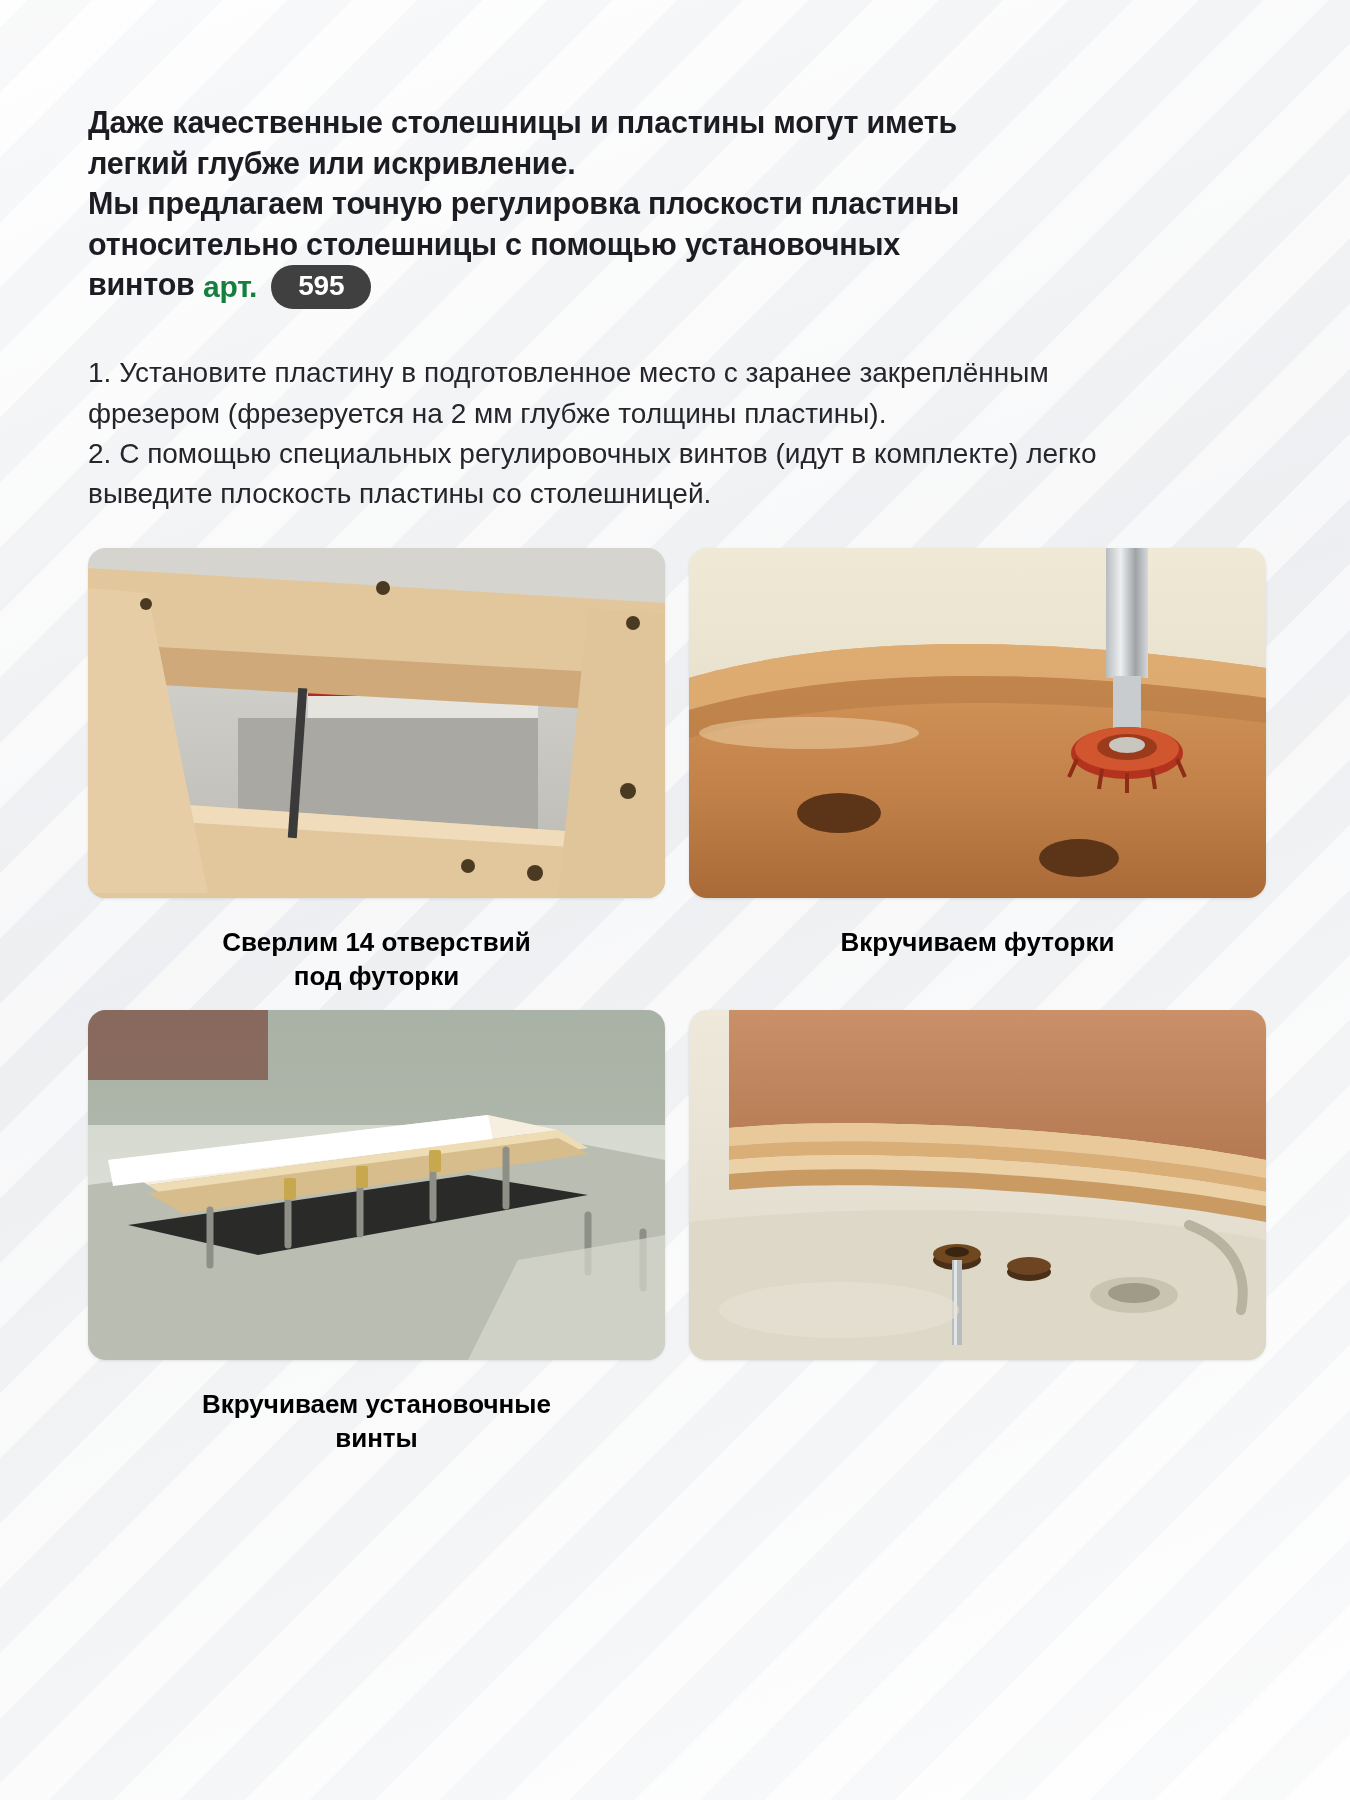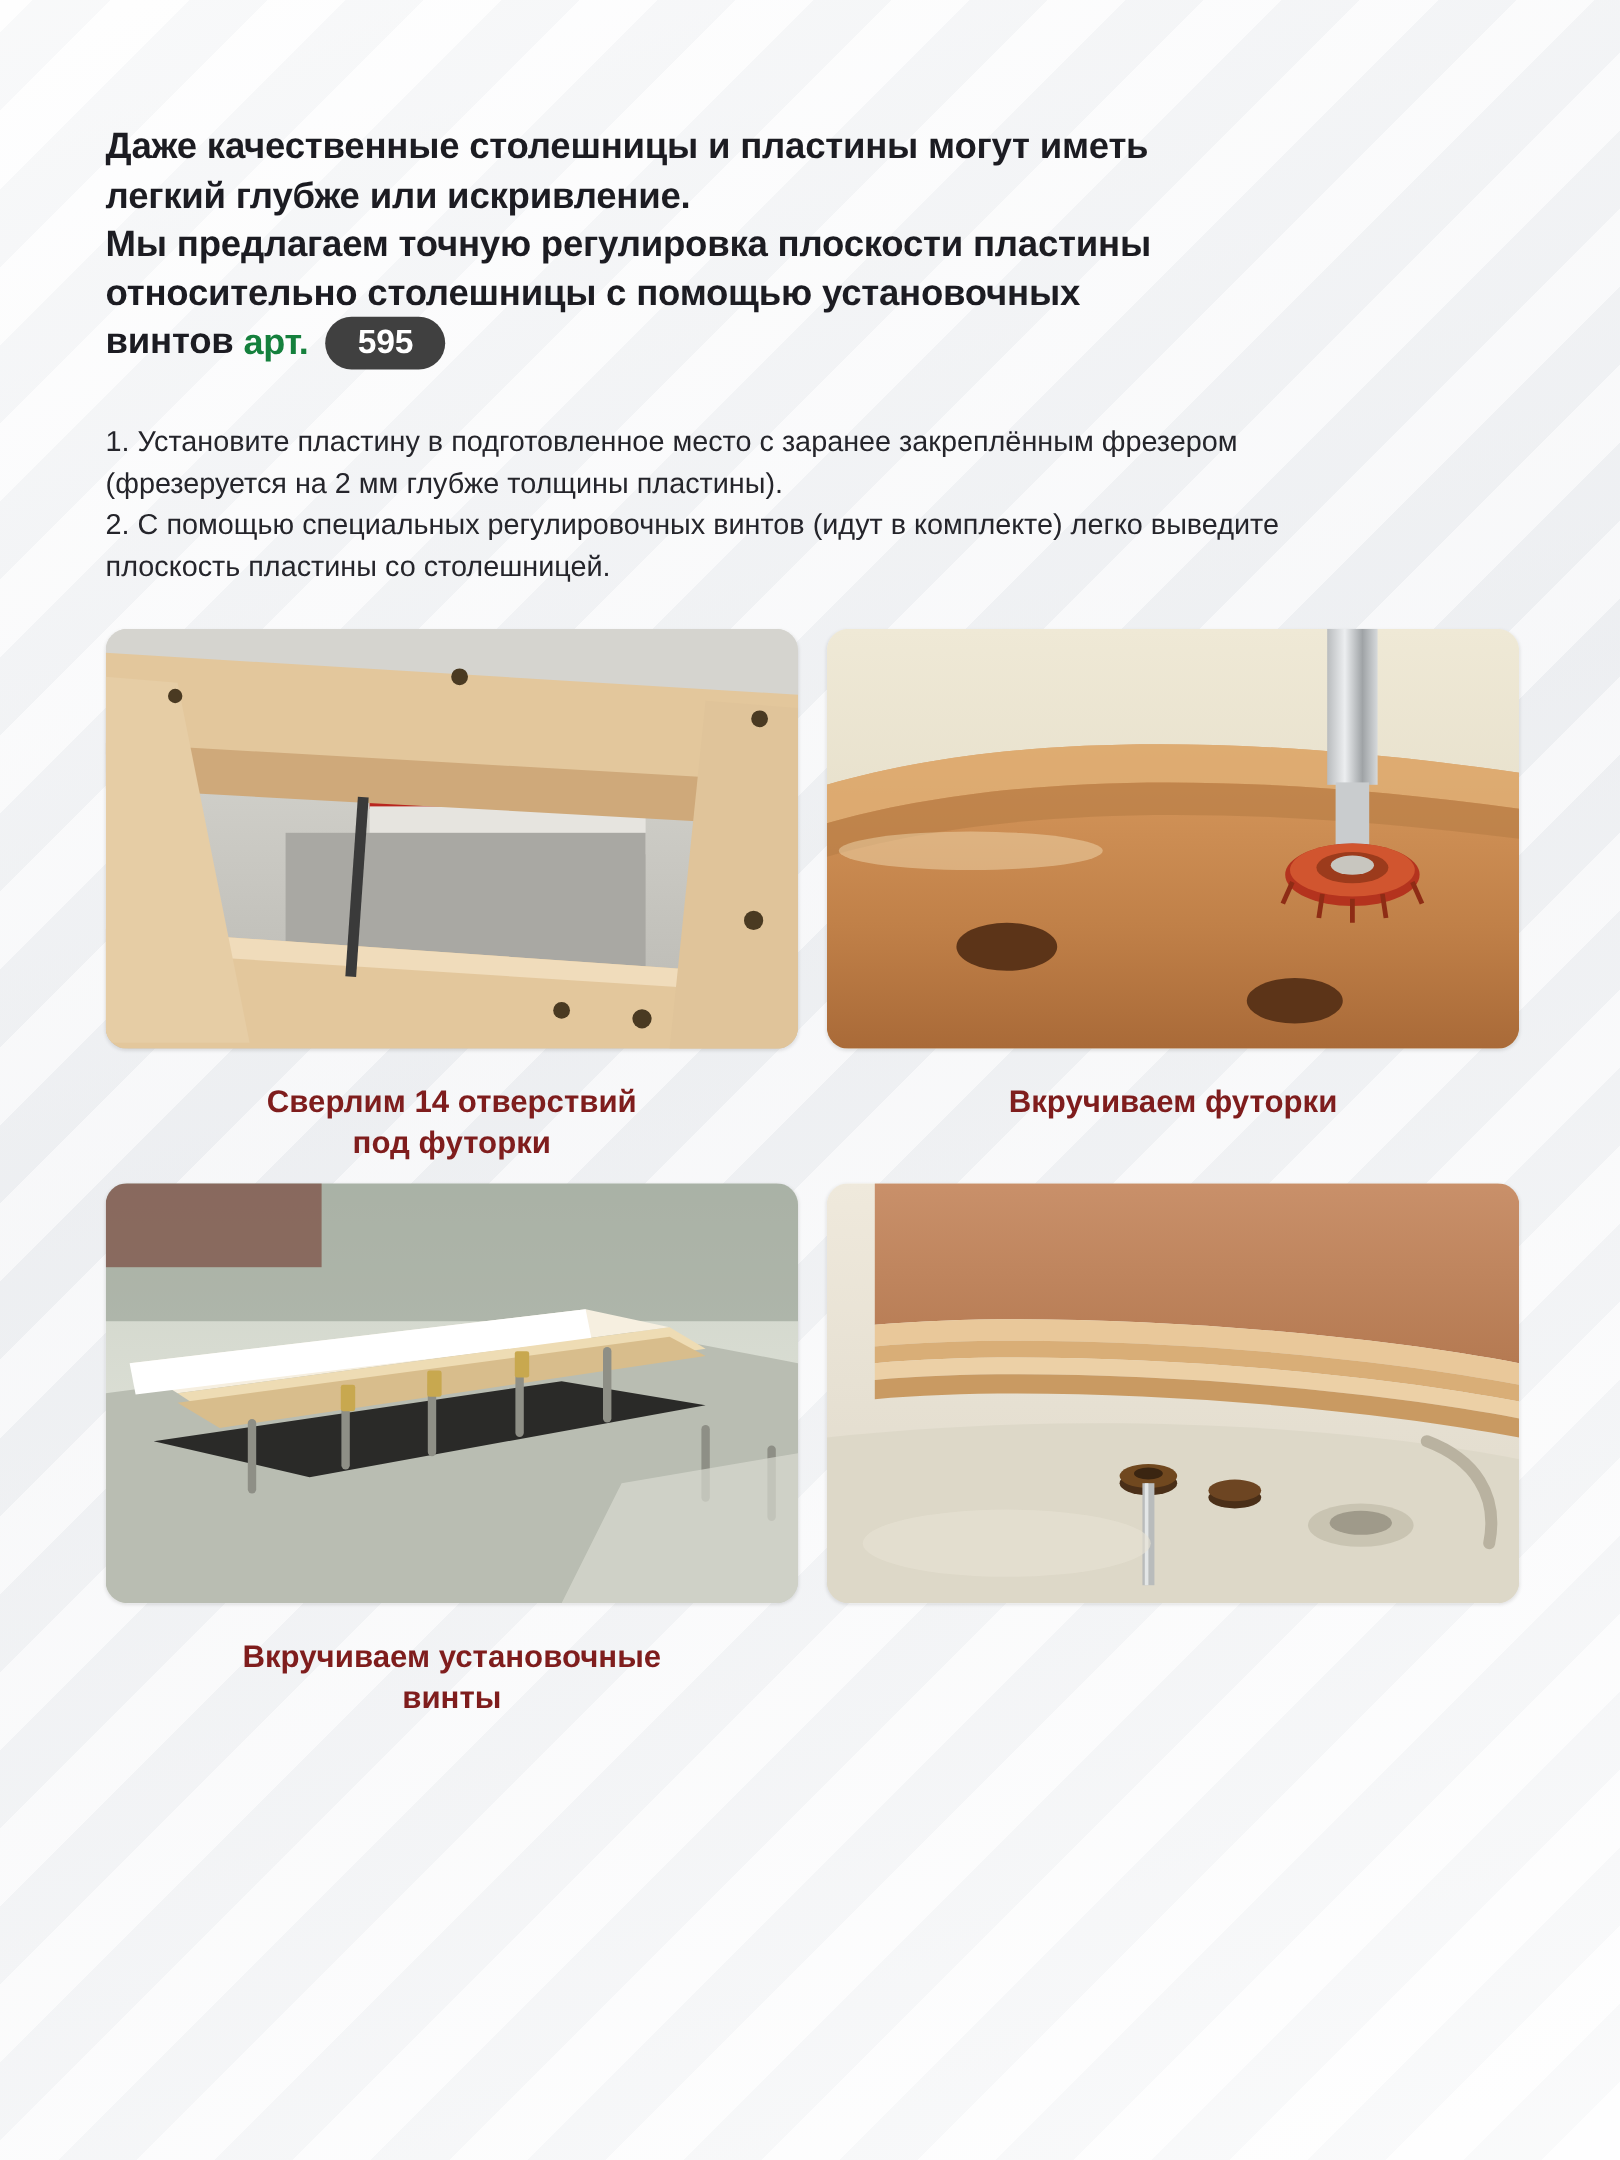--- a/index.html
+++ b/index.html
@@ -71,21 +71,21 @@
     color: #ffffff;
     border-radius: 28px;
     padding: 7px 27px 9px 27px;
     font-size: 28px;
     font-weight: bold;
     line-height: 1;
   }
 
   .steps {
     margin-top: 44px;
-    font-size: 24px;
+    font-size: 28px;
     line-height: 1.44;
     color: #25252b;
     max-width: 1060px;
     font-weight: normal;
   }
   .steps p { margin: 0; }
 
   .grid {
     margin-top: 34px;
     display: grid;
@@ -104,21 +104,21 @@
     box-shadow: 0 1px 3px rgba(0,0,0,0.10);
   }
   .photo svg { display: block; width: 100%; height: 100%; }
 
   .caption {
     margin: 28px 0 0 0;
     text-align: center;
     font-size: 26px;
     line-height: 1.28;
     font-weight: bold;
-    color: #7f1d1d;
+    color: #000000;
     min-height: 70px;
   }
   .row2 { margin-top: 14px; }
 </style>
 </head>
 <body>
 
 <div class="bg-texture"></div>
 <div class="bg-wash"></div>
 

